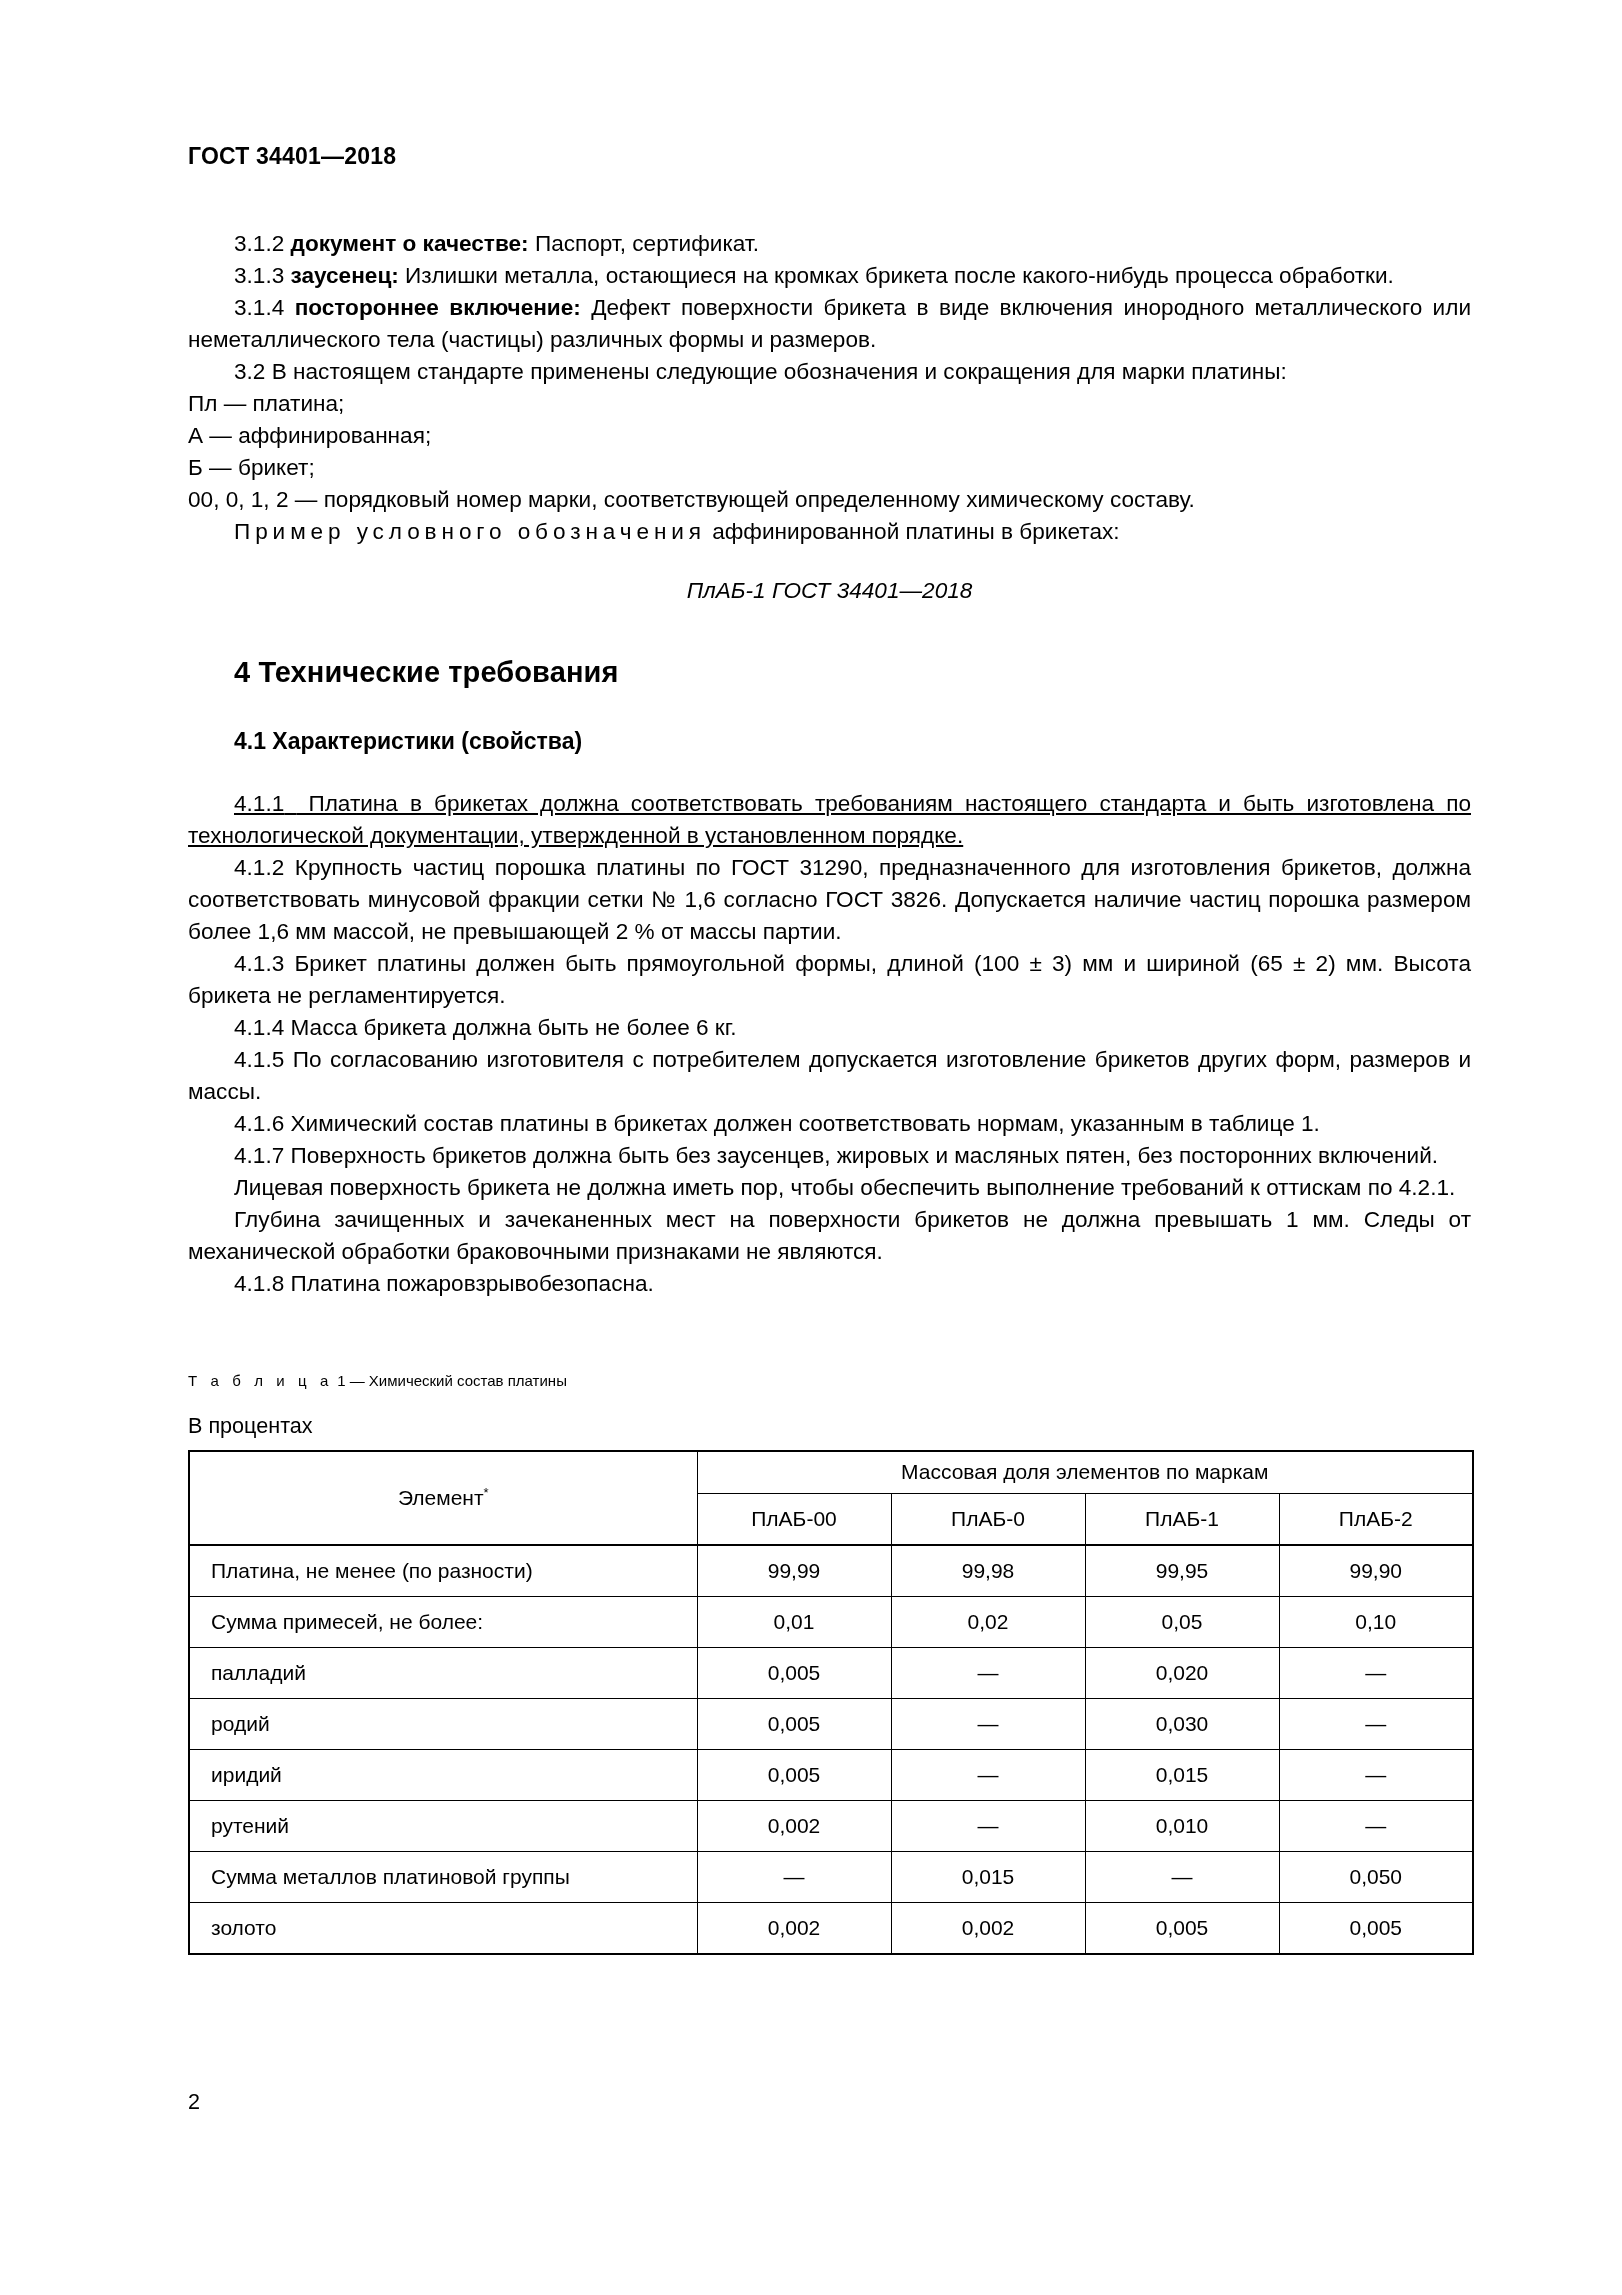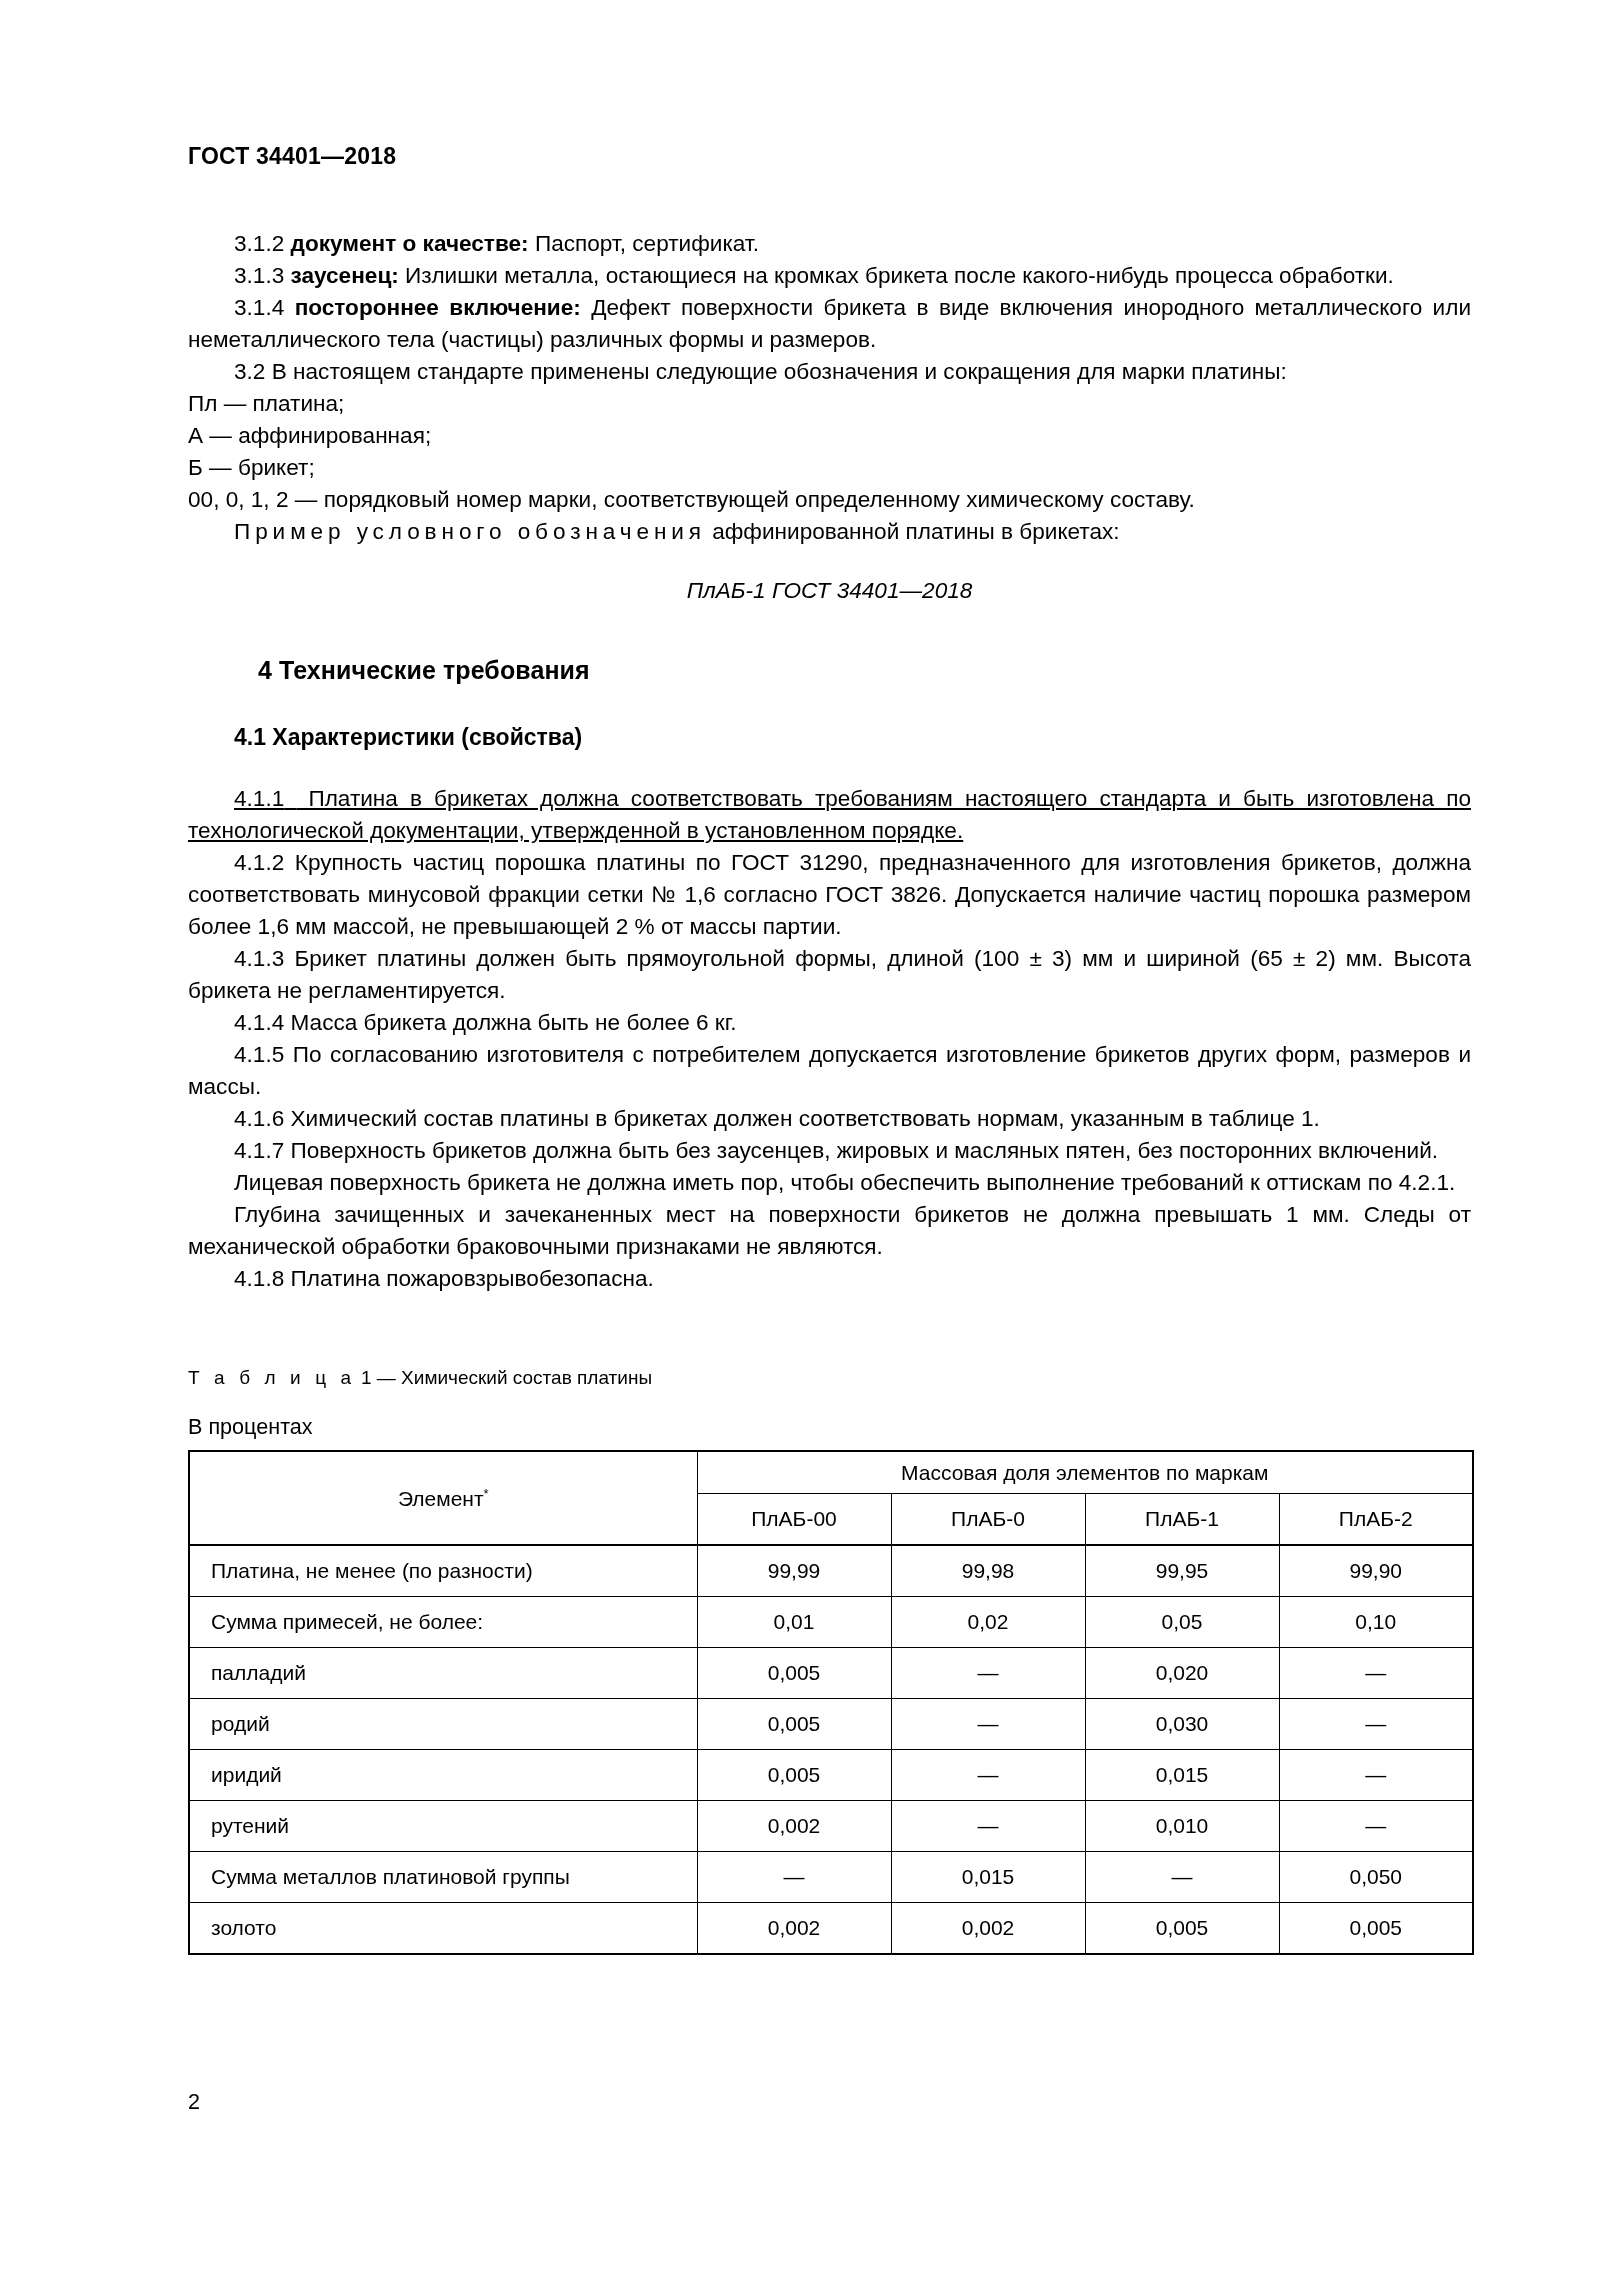--- a/index.html
+++ b/index.html
@@ -58,37 +58,37 @@
   .example {
     font-size: 22.6px;
     font-style: italic;
     text-align: center;
     margin: 27.5px 0 0 0;
     line-height: 30px;
   }
 
   
   h2.sec {
-    font-size: 25px;
+    font-size: 29px;
     font-weight: bold;
-    margin: 51px 0 0 70px;
+    margin: 51px 0 0 46px;
     line-height: 1.1;
     letter-spacing: 0.1px;
   }
   h3.subsec {
     font-size: 23px;
     font-weight: bold;
     margin: 41px 0 0 46px;
     line-height: 1.1;
   }
   .after-head { margin-top: 33px; text-decoration: underline; }
 
   
   .table-caption {
-    font-size: 19px;
+    font-size: 15px;
     margin: 72px 0 0 0;
     line-height: 1.2;
     white-space: nowrap;
   }
   .table-caption .tcap-word { letter-spacing: 4.6px; }
   .units-line {
     font-size: 21.6px;
     text-align: left;
     margin: 23.6px 0 10.5px 0;
   }

